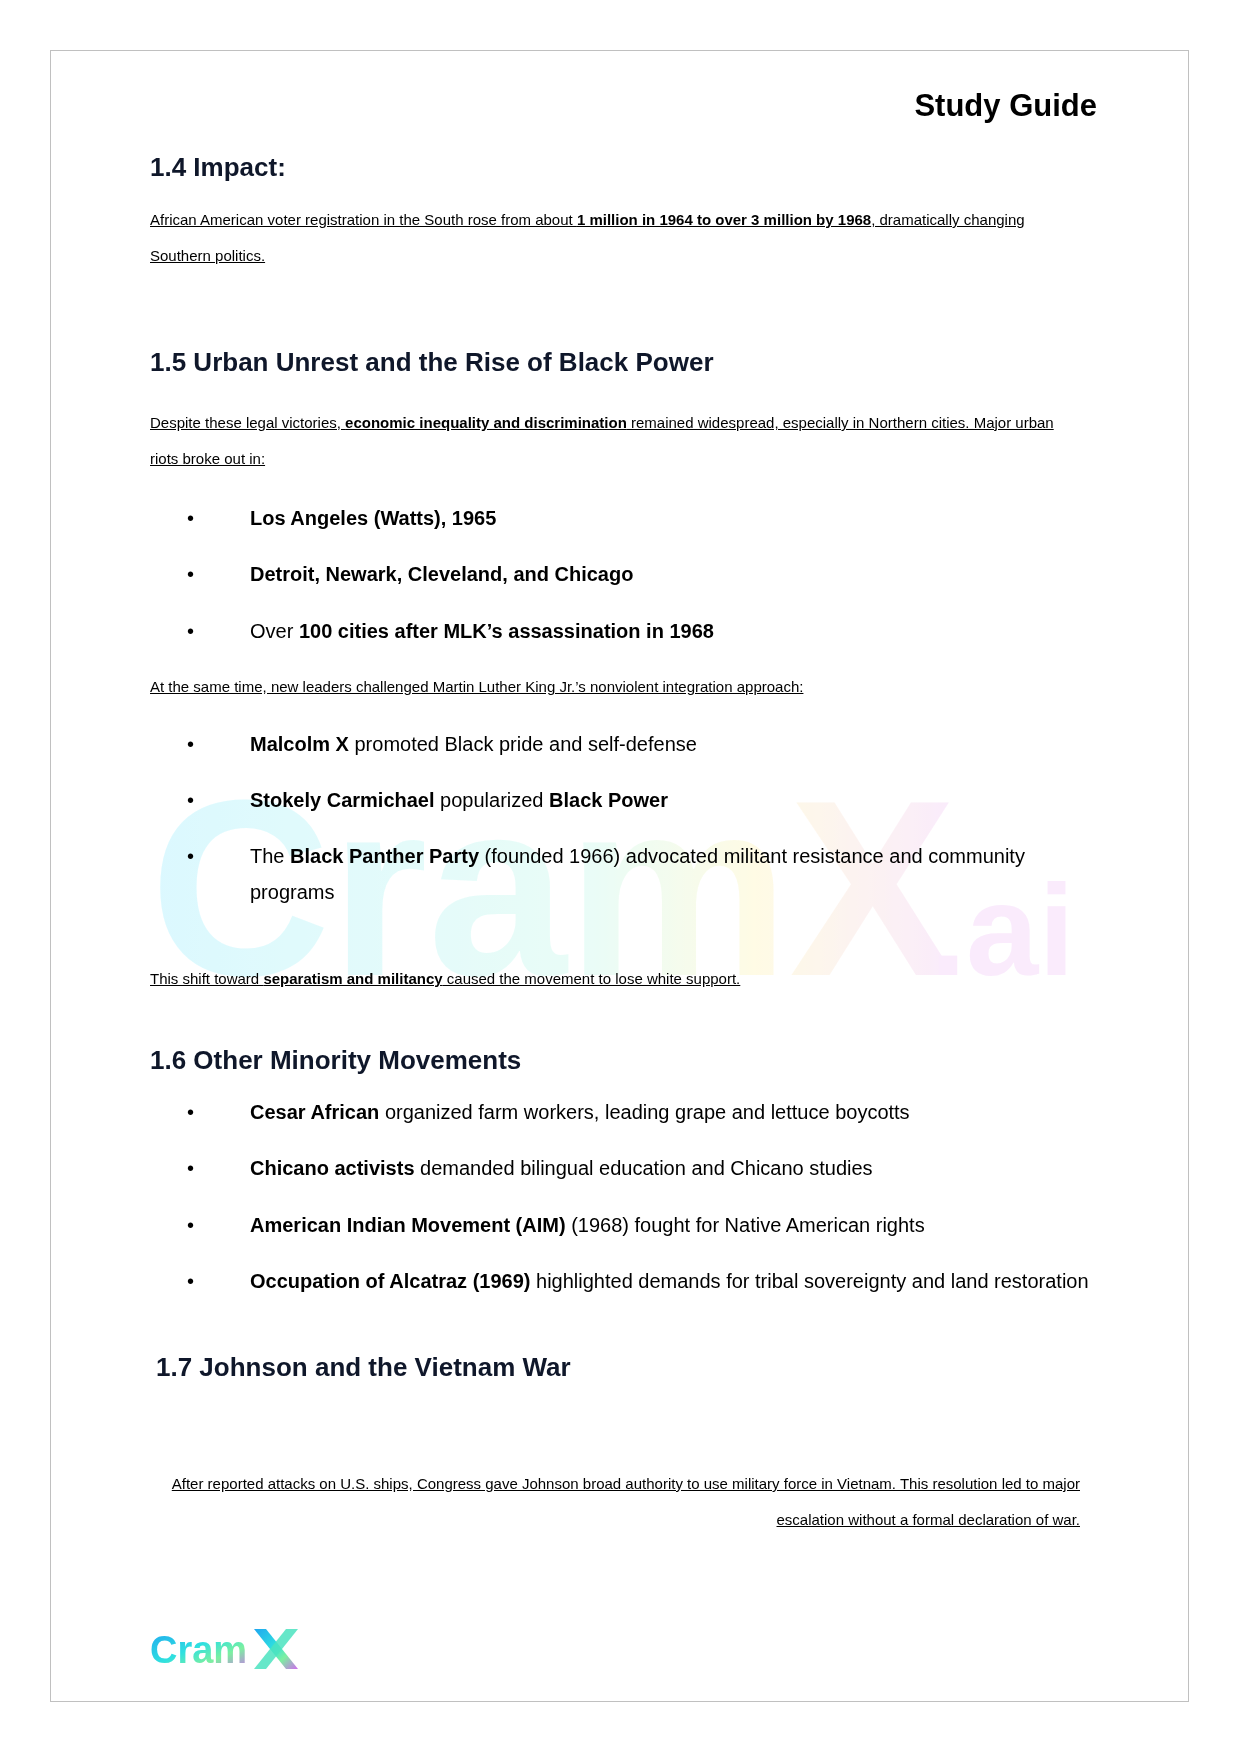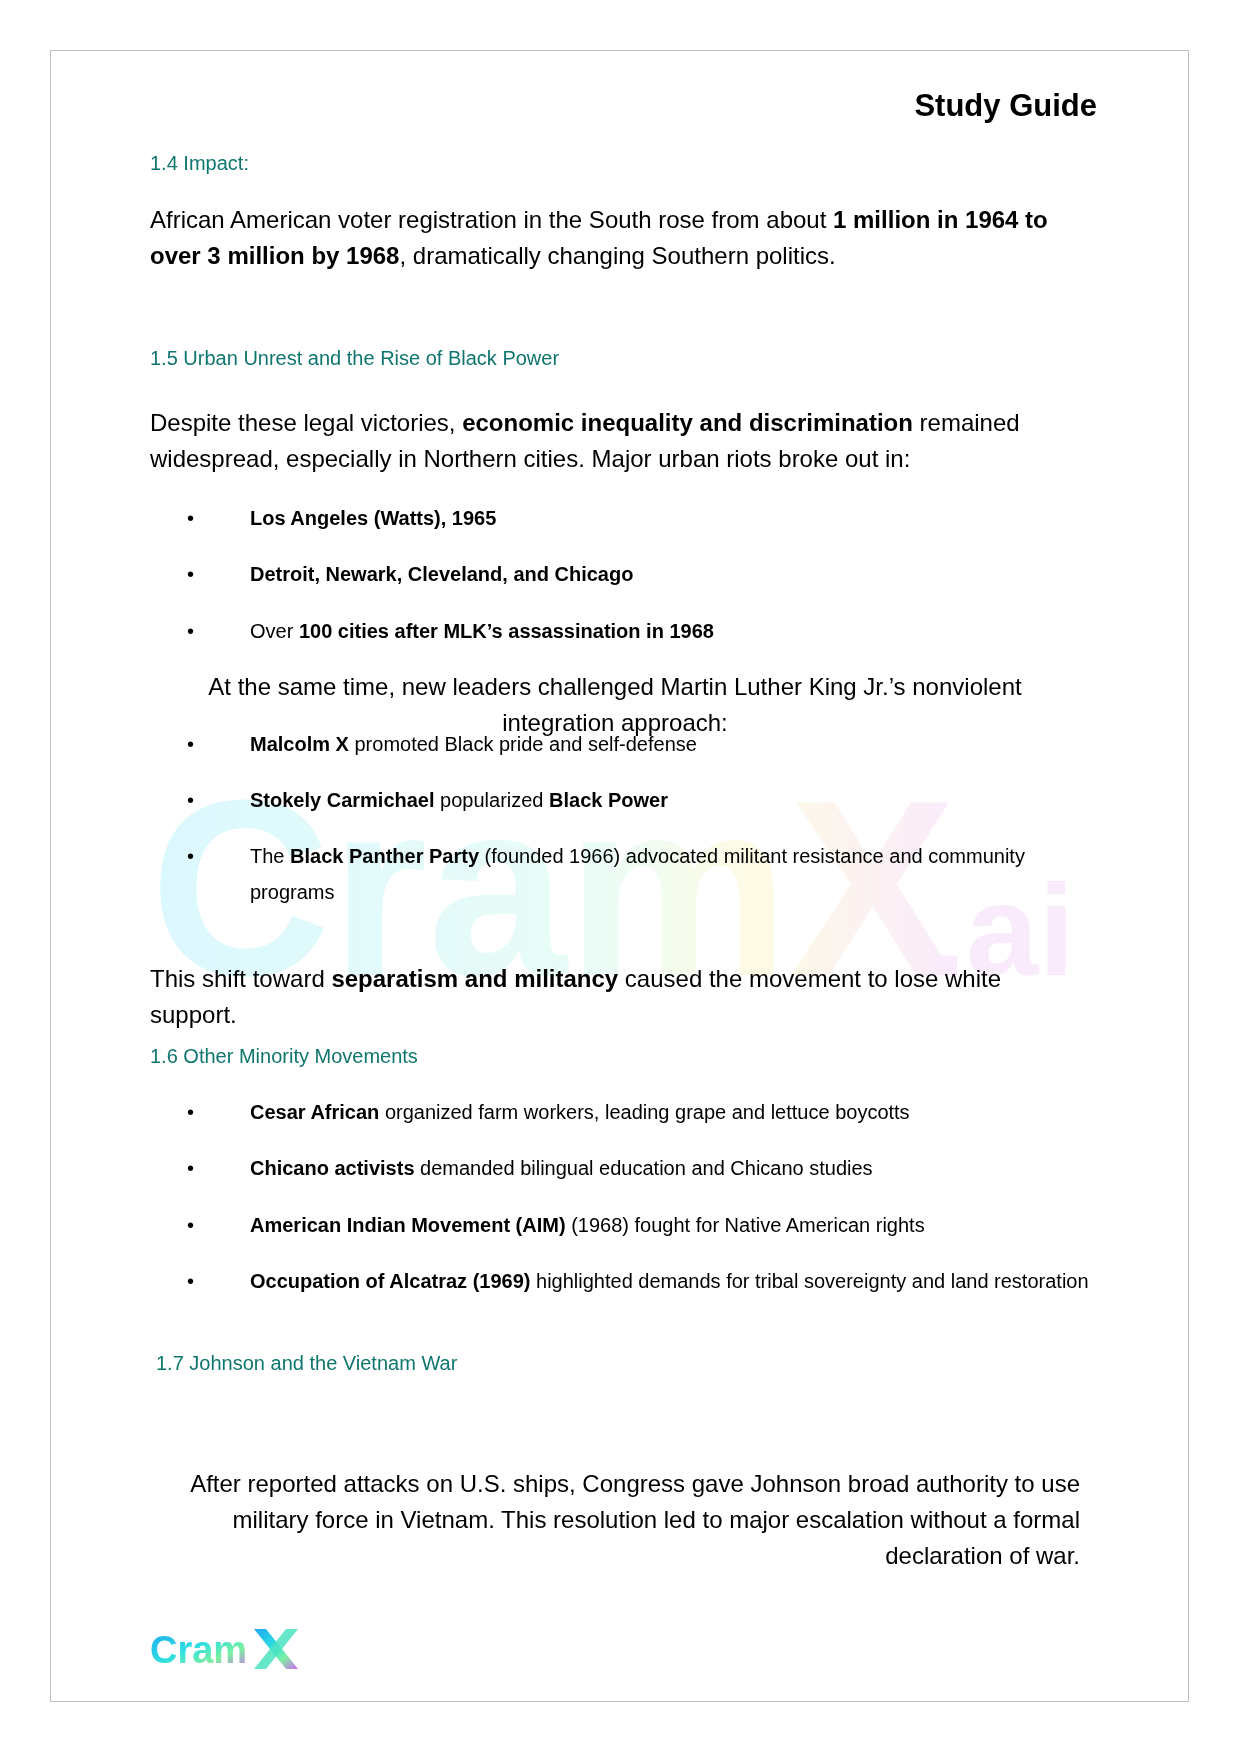--- a/index.html
+++ b/index.html
@@ -3,23 +3,23 @@
 <meta charset="utf-8">
 <style>
   html, body { margin: 0; padding: 0; background: #ffffff; }
   body { width: 1241px; height: 1754px; position: relative; overflow: hidden;
          font-family: "Liberation Sans", sans-serif; color: #000; }
   .page-frame { position: absolute; left: 50px; top: 50px; width: 1139px; height: 1652px;
                 border: 1.5px solid #c0c0c0; box-sizing: border-box; }
   .doc-title { position: absolute; right: 144px; top: 88px; font-size: 31px; font-weight: bold;
                font-family: "Liberation Sans", sans-serif; letter-spacing: 0px; }
   .content { position: absolute; left: 150px; top: 0; width: 930px; }
-  .h { position: absolute; left: 0; color: #0f766e; font-weight: normal; font-size: 20px;
+  .h { position: absolute; left: 0; color: #0f172a; font-weight: bold; font-size: 26px;
        font-family: "Liberation Sans", sans-serif; white-space: nowrap; }
-  .p { position: absolute; left: 0; width: 930px; font-size: 24px; line-height: 36px; }
+  .p { position: absolute; left: 0; width: 930px; font-size: 15px; line-height: 36px; text-decoration: underline; }
   .li { position: absolute; left: 0; width: 930px; font-size: 20px; line-height: 36px; }
   .li .bullet { position: absolute; left: 37px; top: 0; }
   .li .text { position: absolute; left: 75px; width: 850px; display: block; margin-left: 25px; }
   b { font-weight: bold; }
   .watermark { position: absolute; left: 150px; top: 760px; width: 940px; height: 230px;
                pointer-events: none; opacity: 0.55; }
   .footer-logo { position: absolute; left: 150px; top: 1625px; }
 </style>
 </head>
 <body>
@@ -59,21 +59,21 @@
   </div>
   <div class="li" style="top:556px;">
     <span class="bullet">•</span>
     <span class="text"><b>Detroit, Newark, Cleveland, and Chicago</b></span>
   </div>
   <div class="li" style="top:613px;">
     <span class="bullet">•</span>
     <span class="text"><span>Over </span><b>100 cities after MLK’s assassination in 1968</b></span>
   </div>
 
-  <div class="p" style="top:669px;text-align:center;">At the same time, new leaders challenged Martin Luther King Jr.’s nonviolent integration approach:</div>
+  <div class="p" style="top:669px;">At the same time, new leaders challenged Martin Luther King Jr.’s nonviolent integration approach:</div>
 
   <div class="li" style="top:726px;">
     <span class="bullet">•</span>
     <span class="text"><b>Malcolm X</b><span> promoted Black pride and self-defense</span></span>
   </div>
   <div class="li" style="top:782px;">
     <span class="bullet">•</span>
     <span class="text"><b>Stokely Carmichael</b><span> popularized </span><b>Black Power</b></span>
   </div>
   <div class="li" style="top:838px;">

